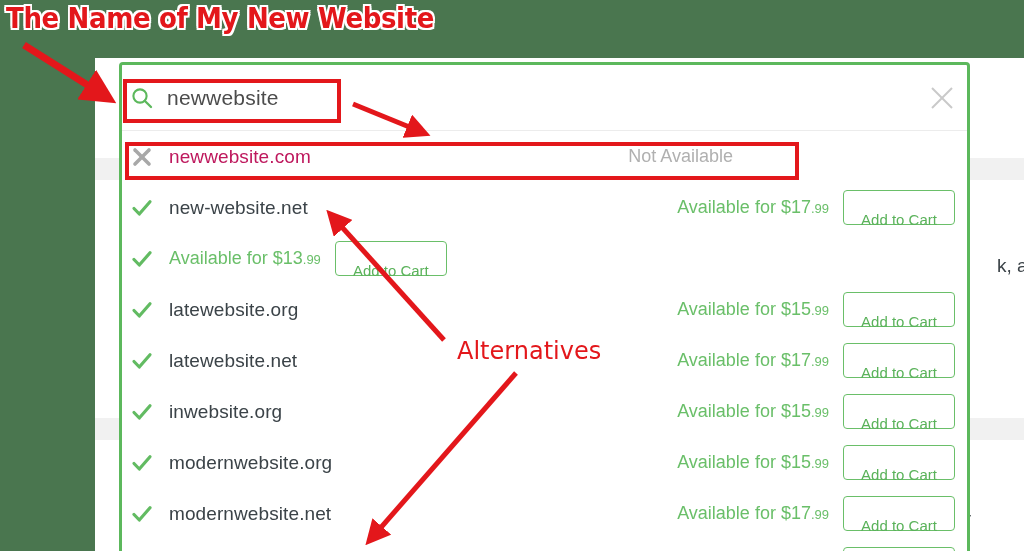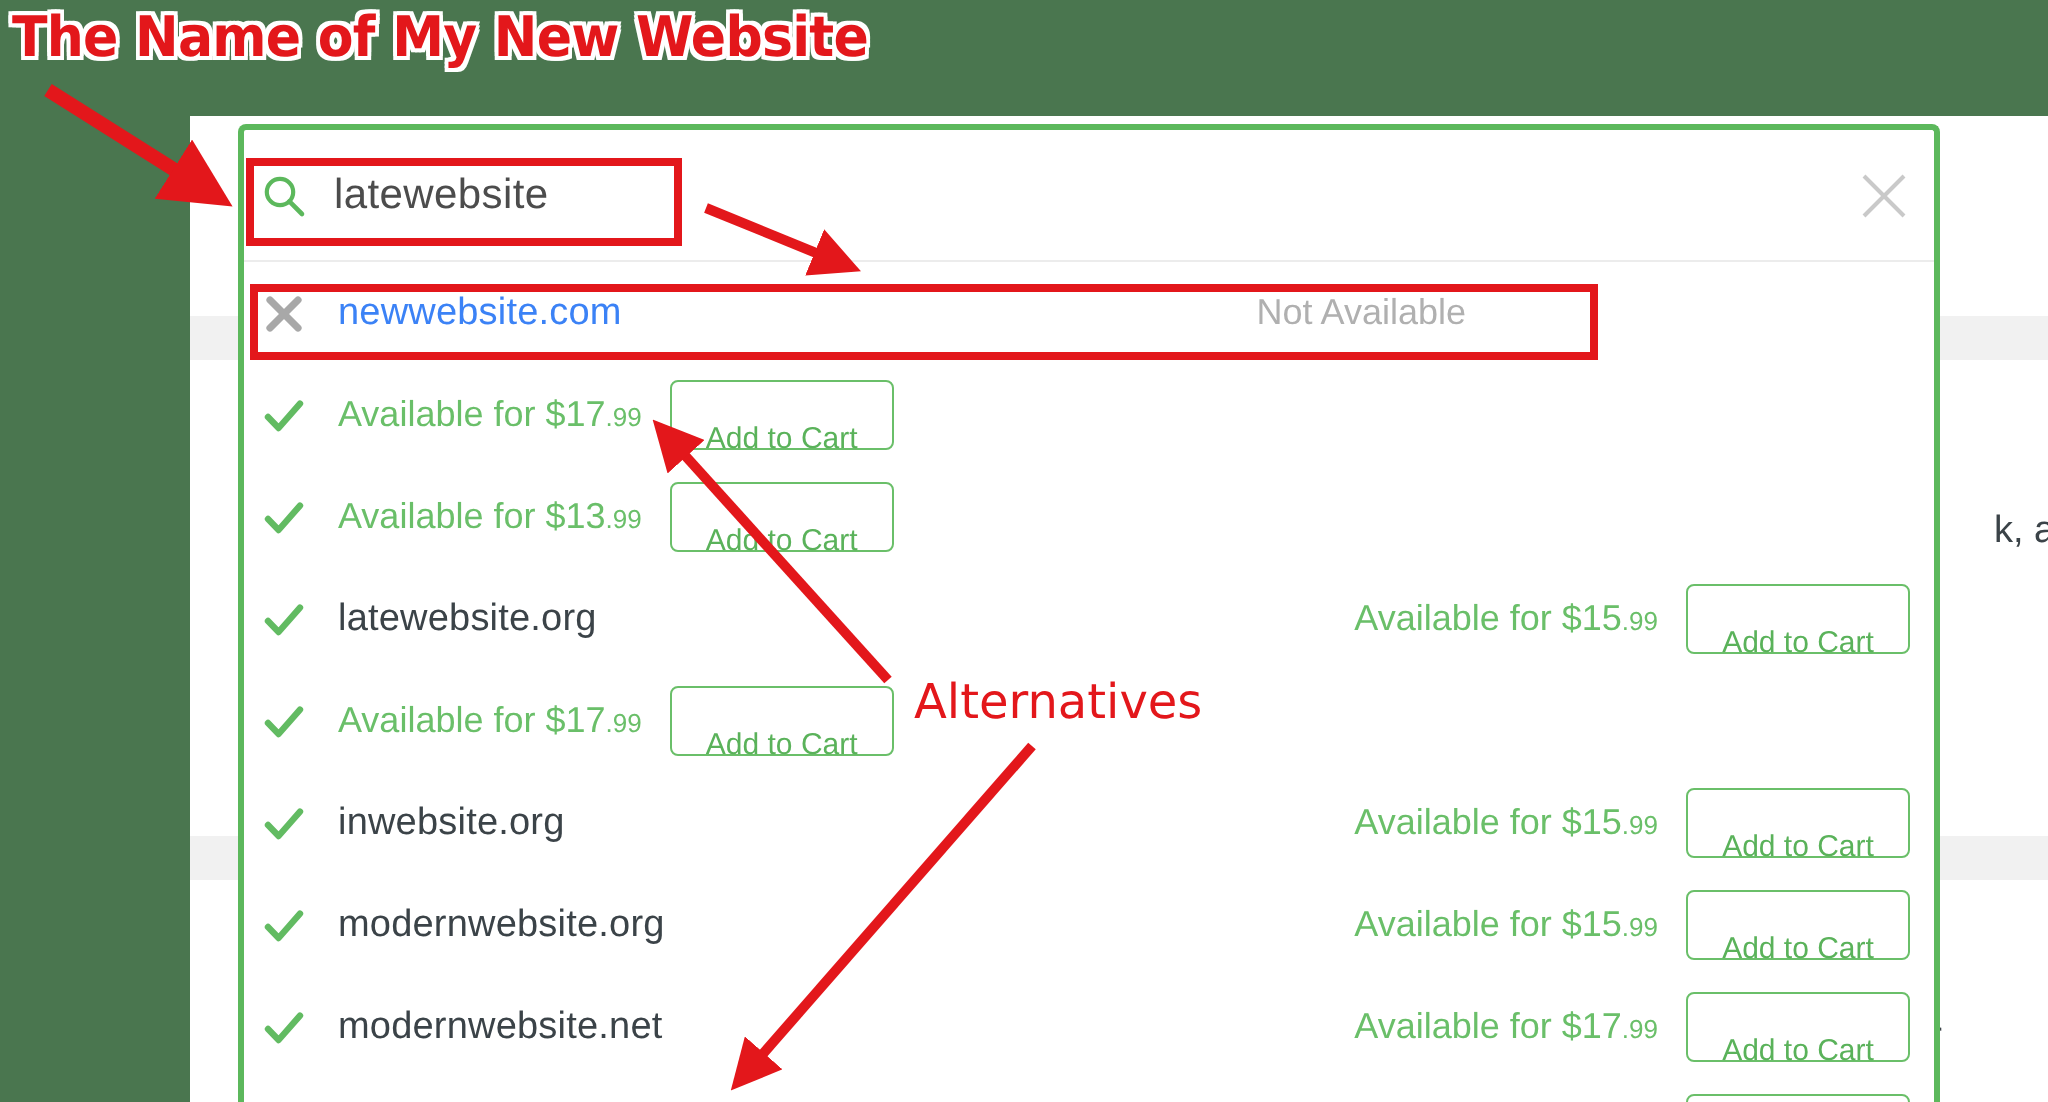--- a/index.html
+++ b/index.html
@@ -85,21 +85,21 @@
     padding: 0 12px 0 9px;
   }
   .row .status { width: 38px; flex: 0 0 38px; display: flex; align-items: center; }
   .row .status svg { display:block; }
   .row .dname {
     flex: 1 1 auto;
     font-size: 19px;
     color: #3b4348;
     letter-spacing: .1px;
   }
-  .row.unavailable .dname { color: #3b82f6; }
+  .row.unavailable .dname { color: #be185d; }
   .row .price {
     flex: 0 0 auto;
     font-size: 18px;
     color: #6abf69;
     white-space: nowrap;
     margin-right: 14px;
     text-align: right;
   }
   .row .price .cents { font-size: 13px; }
   .row.unavailable .price {
@@ -179,21 +179,21 @@
   <div class="modal">
 
     <div class="modal-head">
       <div class="search-wrap">
         <span class="search-icon">
           <svg width="22" height="22" viewBox="0 0 22 22">
             <circle cx="9" cy="9" r="6.6" fill="none" stroke="#5cb85c" stroke-width="2.1"></circle>
             <line x1="13.7" y1="13.7" x2="20" y2="20" stroke="#5cb85c" stroke-width="2.3" stroke-linecap="round"></line>
           </svg>
         </span>
-        <span class="search-value">latewebsite</span>
+        <span class="search-value">newwebsite</span>
       </div>
       <div class="close-x">
         <svg width="26" height="26" viewBox="0 0 26 26">
           <line x1="3" y1="3" x2="23" y2="23" stroke="#c9c9c9" stroke-width="2"></line>
           <line x1="23" y1="3" x2="3" y2="23" stroke="#c9c9c9" stroke-width="2"></line>
         </svg>
       </div>
     </div>
 
     <div class="results" id="results">
@@ -207,20 +207,21 @@
           <span class="dname">newwebsite.com</span>
           <span class="price">Not Available</span>
           <span class="spacer-btn"></span>
         </div>
         <div class="row">
           <span class="status">
             <svg width="22" height="22" viewBox="0 0 22 22">
               <path d="M3 11.5 L8.3 17 L19 4.8" fill="none" stroke="#62bb62" stroke-width="3.2" stroke-linecap="round" stroke-linejoin="round"></path>
             </svg>
           </span>
+          <span class="dname">new-website.net</span>
           <span class="price"><span>Available for $17</span><span class="cents">.99</span></span>
           <button class="cart-btn">Add to Cart</button>
         </div>
         <div class="row">
           <span class="status">
             <svg width="22" height="22" viewBox="0 0 22 22">
               <path d="M3 11.5 L8.3 17 L19 4.8" fill="none" stroke="#62bb62" stroke-width="3.2" stroke-linecap="round" stroke-linejoin="round"></path>
             </svg>
           </span>
           <span class="price"><span>Available for $13</span><span class="cents">.99</span></span>
@@ -235,20 +236,21 @@
           <span class="dname">latewebsite.org</span>
           <span class="price"><span>Available for $15</span><span class="cents">.99</span></span>
           <button class="cart-btn">Add to Cart</button>
         </div>
         <div class="row">
           <span class="status">
             <svg width="22" height="22" viewBox="0 0 22 22">
               <path d="M3 11.5 L8.3 17 L19 4.8" fill="none" stroke="#62bb62" stroke-width="3.2" stroke-linecap="round" stroke-linejoin="round"></path>
             </svg>
           </span>
+          <span class="dname">latewebsite.net</span>
           <span class="price"><span>Available for $17</span><span class="cents">.99</span></span>
           <button class="cart-btn">Add to Cart</button>
         </div>
         <div class="row">
           <span class="status">
             <svg width="22" height="22" viewBox="0 0 22 22">
               <path d="M3 11.5 L8.3 17 L19 4.8" fill="none" stroke="#62bb62" stroke-width="3.2" stroke-linecap="round" stroke-linejoin="round"></path>
             </svg>
           </span>
           <span class="dname">inwebsite.org</span>

